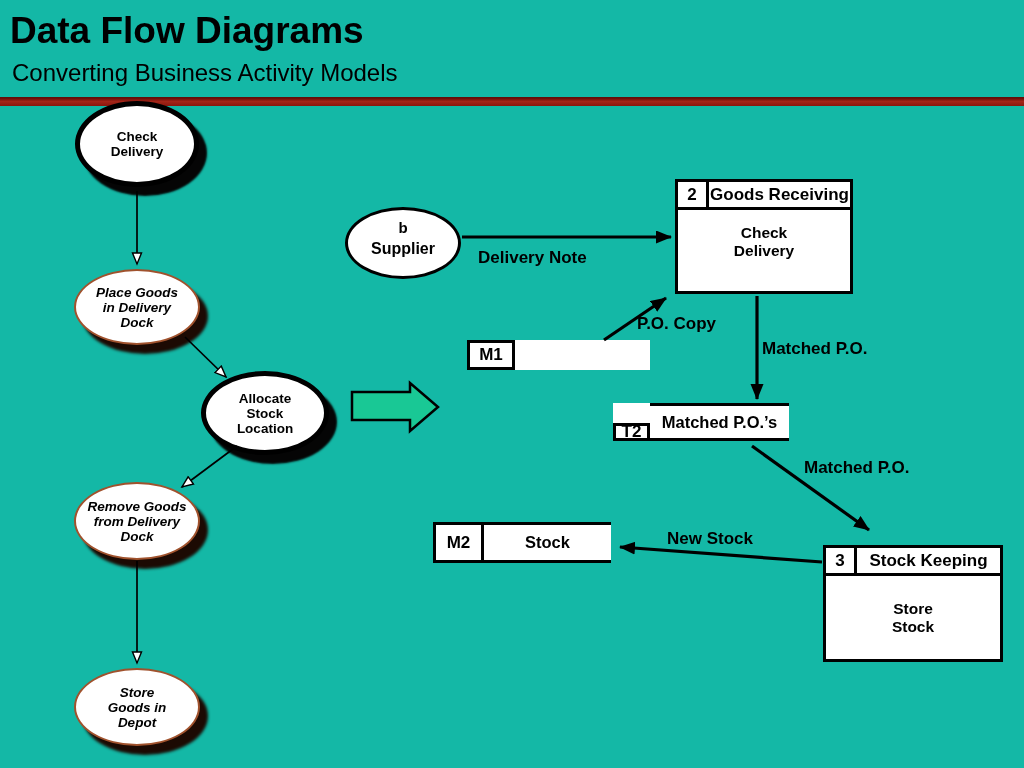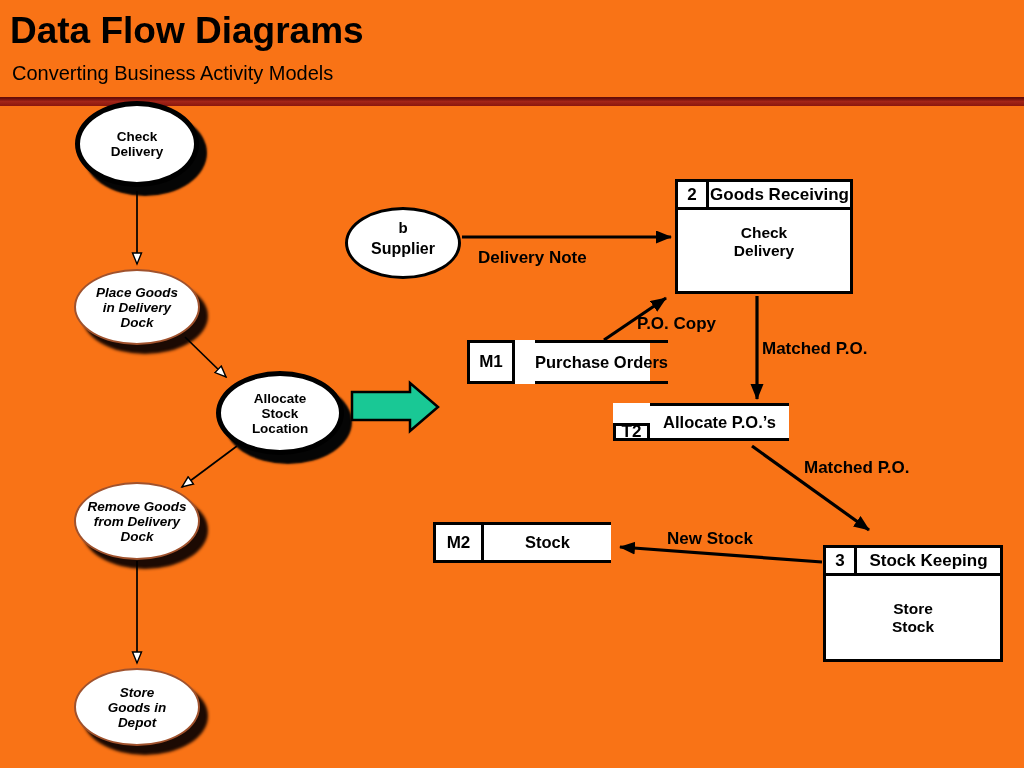--- a/index.html
+++ b/index.html
@@ -1,23 +1,23 @@
 <!DOCTYPE html>
 <html><head>
 <meta charset="utf-8">
 <style>
   html,body{margin:0;padding:0;background:#fff;}
   body{width:1024px;height:768px;position:relative;overflow:hidden;
        font-family:"Liberation Sans","DejaVu Sans",sans-serif;color:#000;}
   *{box-sizing:border-box;}
-  .slide{position:absolute;left:0;top:0;width:1024px;height:768px;background:#f97316;}
+  .slide{position:absolute;left:0;top:0;width:1024px;height:768px;background:#14b8a6;}
 
   
   .title{position:absolute;left:10px;top:10px;font-size:37px;font-weight:bold;line-height:42px;}
-  .subtitle{position:absolute;left:12px;top:58px;font-size:20px;font-weight:400;line-height:30px;}
+  .subtitle{position:absolute;left:12px;top:58px;font-size:24px;font-weight:400;line-height:30px;}
   .rule{position:absolute;left:0;top:97px;width:1024px;height:9px;
         background:linear-gradient(to bottom,#5f0d08 0%,#6f100a 18%,#a32518 50%,#8a170e 100%);}
 
   
   .ellipse{position:absolute;border-radius:50%;background:#fff;display:flex;flex-direction:column;
            align-items:center;justify-content:center;text-align:center;font-weight:bold;
            font-size:13.5px;line-height:15px;white-space:pre-line;}
   .e-black{border:5px solid #000;box-shadow:8px 9px 2px #050505;}
   .e-brown{border:2px solid #A0522D;box-shadow:8px 9px 3px #1c0a03;font-style:italic;}
   .e-plain{border:3px solid #000;font-size:16px;line-height:21px;padding-bottom:10px;}
@@ -57,21 +57,21 @@
     <span>Check
 Delivery</span>
   </div>
 
   <div class="ellipse e-brown" style="left:74px;top:269px;width:126px;height:76px;">
     <span>Place Goods
 in Delivery
 Dock</span>
   </div>
 
-  <div class="ellipse e-black" style="left:216px;top:371px;width:128px;height:84px;">
+  <div class="ellipse e-black" style="left:201px;top:371px;width:128px;height:84px;">
     <span>Allocate
 Stock
 Location</span>
   </div>
 
   <div class="ellipse e-brown" style="left:74px;top:482px;width:126px;height:78px;align-items:center;">
     <span>Remove Goods
 from Delivery
 Dock</span>
   </div>
@@ -98,28 +98,27 @@
 
   <div class="process" style="left:823px;top:545px;width:180px;height:117px;">
     <div class="p-head">
       <div class="p-num">3</div>
       <div class="p-name">Stock Keeping</div>
     </div>
     <div class="p-body">Store
 Stock</div>
   </div>
 
-  <div class="store" style="left:467px;top:340px;width:183px;height:44px;gap:20px;">
+  <div class="store" style="left:467px;top:340px;width:183px;height:30px;gap:20px;">
     <div class="s-id" style="width:48px;flex:0 0 48px;">M1</div>
-    <div class="s-label">Purchase Orders</div>
   </div>
 
   <div class="store" style="left:613px;top:403px;width:176px;height:38px;">
     <div class="s-id" style="width:37px;flex:0 0 37px;margin-top:20px;">T2</div>
-    <div class="s-label">Allocate P.O.’s</div>
+    <div class="s-label">Matched P.O.’s</div>
   </div>
 
   <div class="store" style="left:433px;top:522px;width:178px;height:41px;">
     <div class="s-id" style="width:51px;flex:0 0 51px;">M2</div>
     <div class="s-label">Stock</div>
   </div>
 
   <div class="flabel center" style="left:478px;top:248px;width:145px;">Delivery Note</div>
   <div class="flabel" style="left:637px;top:314px;">P.O. Copy</div>
   <div class="flabel" style="left:762px;top:339px;">Matched P.O.</div>

